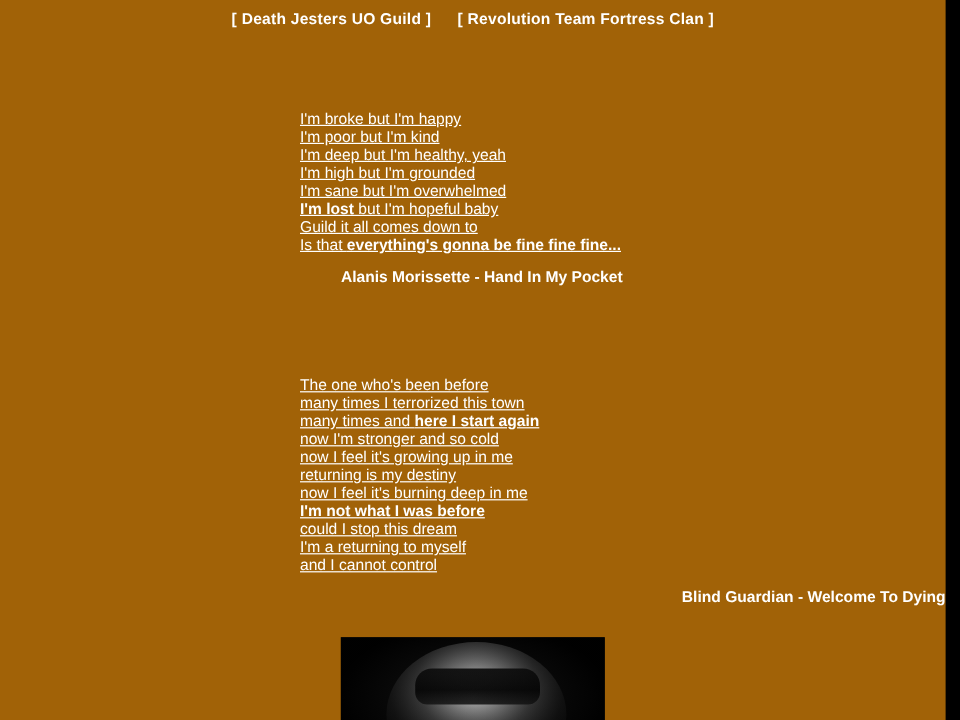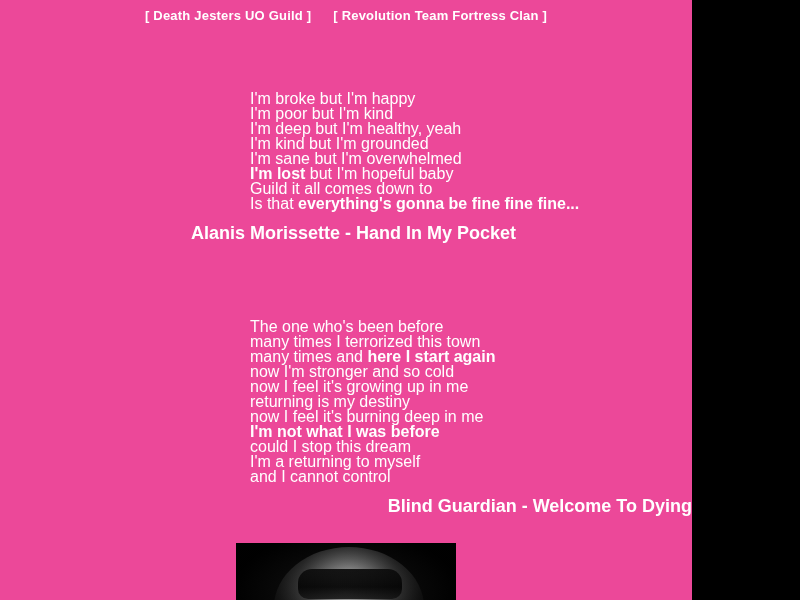--- a/index.html
+++ b/index.html
@@ -10,23 +10,23 @@
     height: 600px;
     overflow: hidden;
   }
   body {
     font-family: "Liberation Sans", sans-serif;
     color: #ffffff;
     font-size: 13px;
   }
   .page {
     position: relative;
-    width: 692px;
+    width: 788px;
     height: 600px;
-    background: #ec4899;
+    background: #a16207;
   }
   .header-links {
     text-align: center;
     padding-top: 8px;
     font-weight: bold;
     font-size: 13px;
     color: #ffffff;
     letter-spacing: 0.2px;
   }
   .header-links .link {
@@ -38,30 +38,31 @@
     display: inline-block;
     width: 22px;
   }
   .lyrics-block {
     margin-left: 250px;
     margin-right: 20px;
   }
   .block1 { margin-top: 68px; }
   .block2 { margin-top: 75px; }
   .lyrics-line {
-    font-size: 16px;
+    font-size: 13px;
     line-height: 15px;
     color: #ffffff;
     white-space: nowrap;
+    text-decoration: underline;
   }
   .lyrics-line b { font-weight: bold; }
   .credit {
     text-align: center;
     font-weight: bold;
-    font-size: 18px;
+    font-size: 13px;
     margin-top: 12px;
     color: #ffffff;
     margin-left: 15px;
   }
   .credit2 { margin-top: 12px; text-align: right; }
   .image-wrap {
     margin-top: 26px;
     text-align: center;
   }
   .photo {
@@ -106,21 +107,21 @@
 <div class="page">
 
   <div class="header-links">
     <a class="link" href="#">[ Death Jesters UO Guild ]</a><span class="gap"></span><a class="link" href="#">[ Revolution Team Fortress Clan ]</a>
   </div>
 
   <div class="lyrics-block block1">
     <div class="lyrics-line"><span>I'm broke but I'm happy</span></div>
     <div class="lyrics-line"><span>I'm poor but I'm kind</span></div>
     <div class="lyrics-line"><span>I'm deep but I'm healthy, yeah</span></div>
-    <div class="lyrics-line"><span>I'm kind but I'm grounded</span></div>
+    <div class="lyrics-line"><span>I'm high but I'm grounded</span></div>
     <div class="lyrics-line"><span>I'm sane but I'm overwhelmed</span></div>
     <div class="lyrics-line"><b>I'm lost</b><span> but I'm hopeful baby</span></div>
     <div class="lyrics-line"><span>Guild it all comes down to</span></div>
     <div class="lyrics-line"><span>Is that </span><b>everything's gonna be fine fine fine...</b></div>
   </div>
 
   <div class="credit">Alanis Morissette - Hand In My Pocket</div>
 
   <div class="lyrics-block block2">
     <div class="lyrics-line"><span>The one who's been before</span></div>

